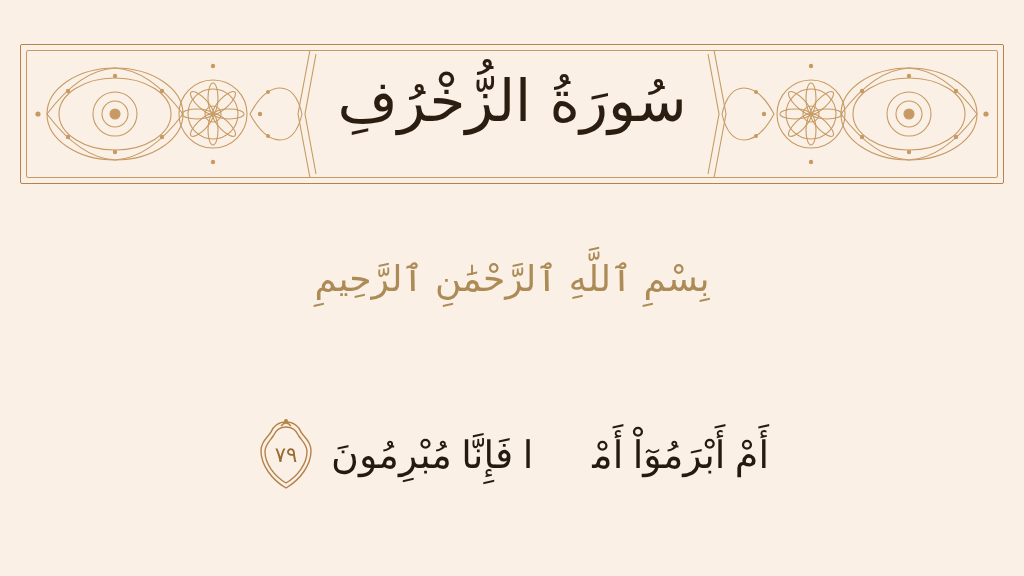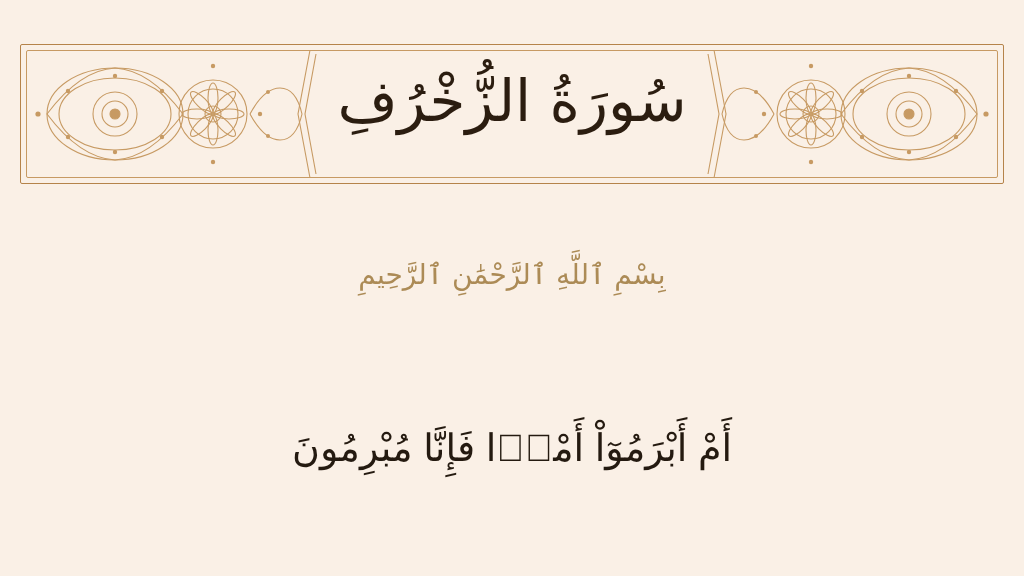--- a/index.html
+++ b/index.html
@@ -60,41 +60,41 @@
   }
 
   
   .basmala {
     position: absolute;
     left: 0;
     right: 0;
     top: 258px;
     text-align: center;
     font-family: "DejaVu Sans", "Liberation Sans", sans-serif;
-    font-size: 28px;
+    font-size: 36px;
     color: #a8864f;
     direction: rtl;
     opacity: 0.95;
   }
 
   
   .ayah-row {
     position: absolute;
     left: 0;
     right: 0;
     top: 418px;
     display: flex;
     flex-direction: row;
     align-items: center;
     justify-content: center;
     gap: 14px;
     direction: rtl;
   }
   .ayah-text {
-    font-family: Liberation Sans, sans-serif;
+    font-family: Liberation Serif, serif;
     font-size: 38px;
     line-height: 1.6;
     color: #241a10;
     direction: rtl;
     white-space: nowrap;
   }
   .ayah-marker {
     position: relative;
     width: 62px;
     height: 74px;
@@ -221,13 +221,38 @@
   </svg>
 </div>
 
 <div class="surah-title">سُورَةُ الزُّخْرُفِ</div>
 
 <div class="basmala">بِسْمِ ٱللَّهِ ٱلرَّحْمَٰنِ ٱلرَّحِيمِ</div>
 
 <div class="ayah-row">
   <div class="ayah-text">أَمْ أَبْرَمُوٓاْ أَمْرࣰا فَإِنَّا مُبْرِمُونَ</div>
 
+  <div class="ayah-marker">
+    <svg width="62" height="74" viewBox="0 0 62 74">
+      <g fill="none" stroke="#b5834a" stroke-width="1.4">
+        <path d="M31 4
+                 C39 4 44 9 46 14
+                 C50 20 56 24 56 33
+                 C56 47 45 62 31 70
+                 C17 62 6 47 6 33
+                 C6 24 12 20 16 14
+                 C18 9 23 4 31 4 Z"></path>
+        <path d="M31 9
+                 C37.5 9 41.5 13 43.5 17.5
+                 C47 23 52 26.5 52 33.5
+                 C52 45.5 43 58 31 65
+                 C19 58 10 45.5 10 33.5
+                 C10 26.5 15 23 18.5 17.5
+                 C20.5 13 24.5 9 31 9 Z"></path>
+        <path d="M26 8 q5 -6 10 0"></path>
+      </g>
+      <g fill="#b5834a" stroke="none">
+        <circle cx="31" cy="3" r="2"></circle>
+      </g>
+    </svg>
+    <div class="ayah-number">٧٩</div>
+  </div>
 </div>
 
 </body></html>

